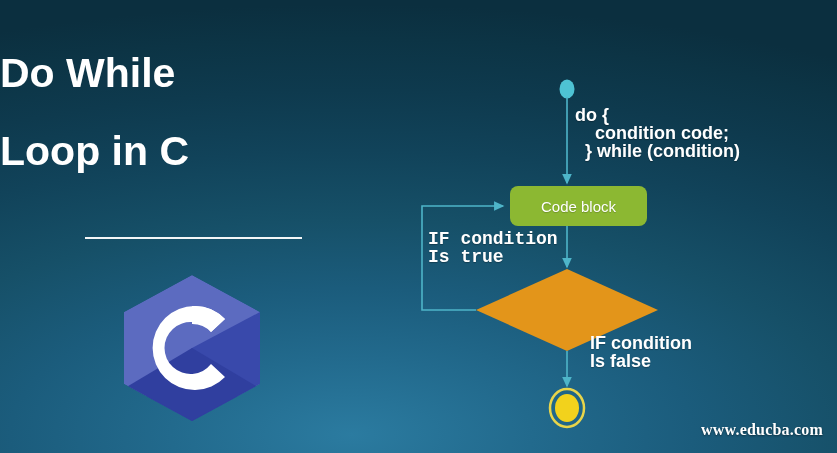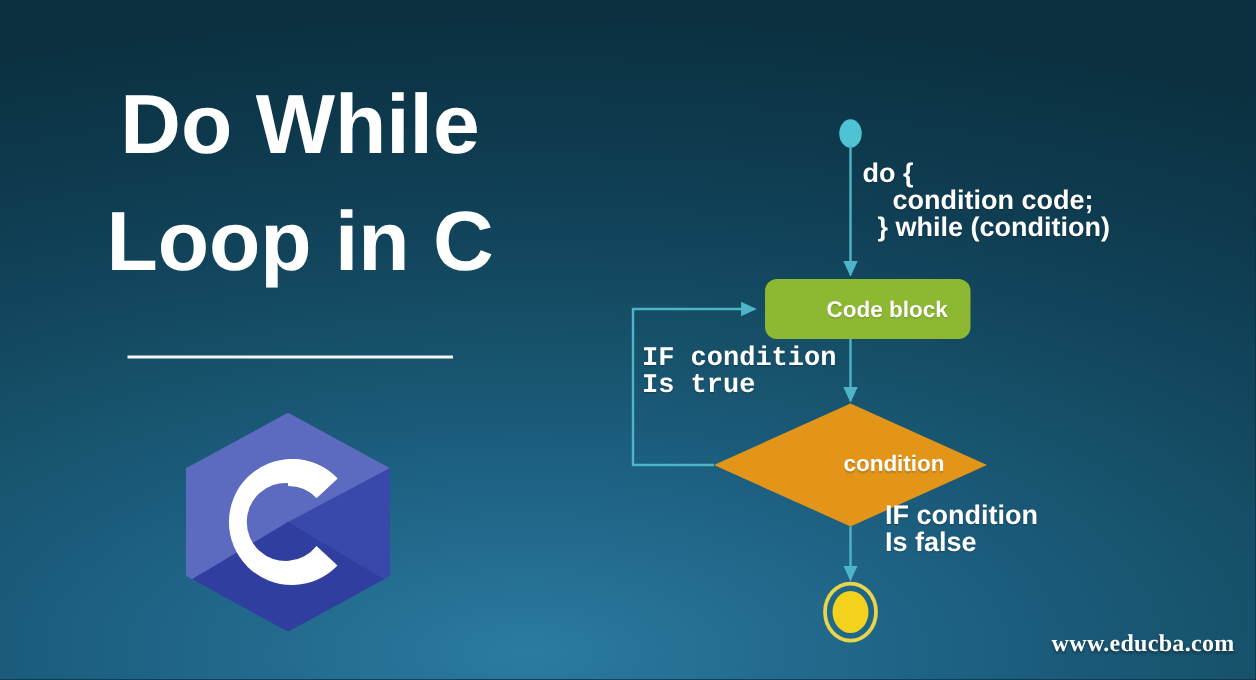--- a/index.html
+++ b/index.html
@@ -34,24 +34,23 @@
   #left-panel {
     position: absolute;
     left: 0; top: 0;
     width: 400px;
     height: 453px;
   }
   .title-line {
     position: absolute;
     left: 0;
     width: 400px;
-    text-align: center;
     color: #ffffff;
     font-weight: bold;
-    font-size: 56px;
+    font-size: 41px;
     letter-spacing: 0px;
     white-space: nowrap;
   }
   #title-line-1 { top: 50px; }
   #title-line-2 { top: 128px; }
 
   #title-divider {
     position: absolute;
     left: 85px;
     top: 237px;
@@ -102,24 +101,23 @@
     white-space: pre;
   }
 
   #label-if-true  { left: 28px;  top: 230px; font-family: Liberation Mono, monospace; }
   #label-if-false { left: 190px; top: 334px; }
 
   .node-text {
     position: absolute;
     color: #ffffff;
     font-size: 15px;
-    font-weight: bold;
+    font-weight: normal;
     white-space: nowrap;
     text-align: center;
-    margin-left: 13px;
   }
   #code-block-text {
     left: 110px;
     top: 196px;
     width: 137px;
     line-height: 22px;
     text-shadow: 0 1px 1px rgba(0,0,0,0.2);
   }
   #condition-text {
     left: 98px;
@@ -209,21 +207,20 @@
         <ellipse cx="167" cy="408" rx="12" ry="14" fill="#f2d21c"></ellipse>
       </g>
     </svg>
 
     <div class="flow-label" id="code-snippet"><span>do {</span>
 <span>    condition code;</span>
 <span>  } while (condition)</span></div>
 
     <div class="node-text" id="code-block-text">Code block</div>
 
-    <div class="node-text" id="condition-text">condition</div>
 
     <div class="flow-label" id="label-if-true"><span>IF condition</span>
 <span>Is true</span></div>
 
     <div class="flow-label" id="label-if-false"><span>IF condition</span>
 <span>Is false</span></div>
 
   </div>
 
   <div id="site-url">www.educba.com</div>

